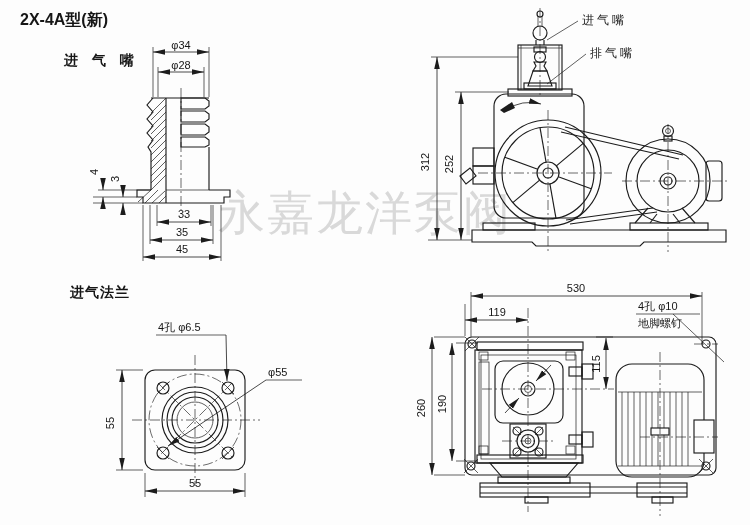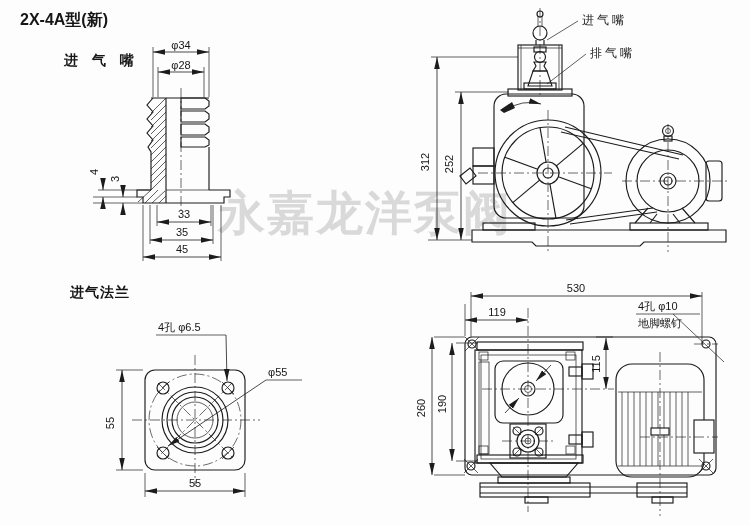--- a/index.html
+++ b/index.html
@@ -1,17 +1,17 @@
 <!DOCTYPE html>
 <html><head>
 <meta charset="utf-8">
 <style>
   html,body{margin:0;padding:0;}
   body{width:750px;height:525px;background:#fdfdfd;font-family:"Liberation Sans",sans-serif;position:relative;overflow:hidden;}
-  .watermark{position:absolute;left:218px;top:182px;font-size:47px;font-weight:700;color:#d9d9d9;letter-spacing:2px;z-index:0;white-space:nowrap;}
+  .watermark{position:absolute;left:218px;top:182px;font-size:47px;font-weight:400;color:#d9d9d9;letter-spacing:2px;z-index:0;white-space:nowrap;}
   svg{position:absolute;left:0;top:0;z-index:1;}
   .ln{stroke:#1c1c1c;stroke-width:1.15;fill:none;}
   .lt{stroke:#1c1c1c;stroke-width:.7;fill:none;}
   .cl{stroke:#1c1c1c;stroke-width:.65;fill:none;stroke-dasharray:10 3 2 3;}
   .dim{stroke:#1c1c1c;stroke-width:.8;fill:none;marker-start:url(#ah);marker-end:url(#ah);}
   .dime{stroke:#1c1c1c;stroke-width:.8;fill:none;marker-end:url(#ah);}
   text{fill:#161616;}
   .tx{font-size:11px;}
   .tt{font-size:16px;font-weight:600;}
   .tl{font-size:14px;font-weight:600;letter-spacing:5px;}

